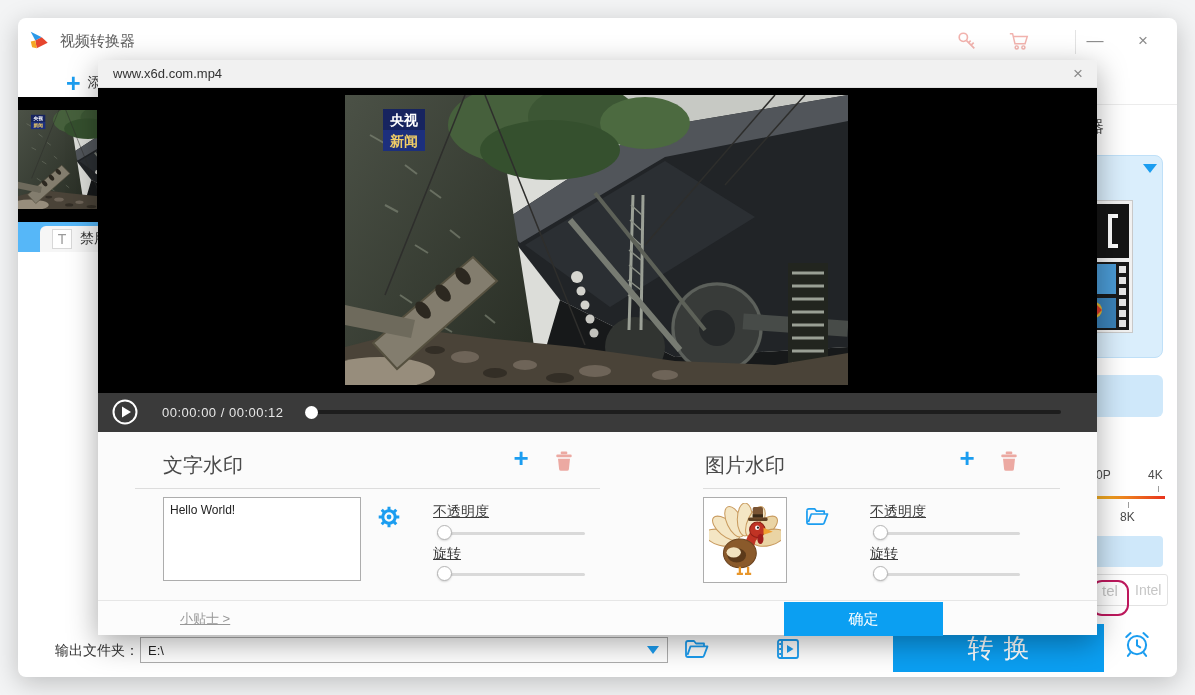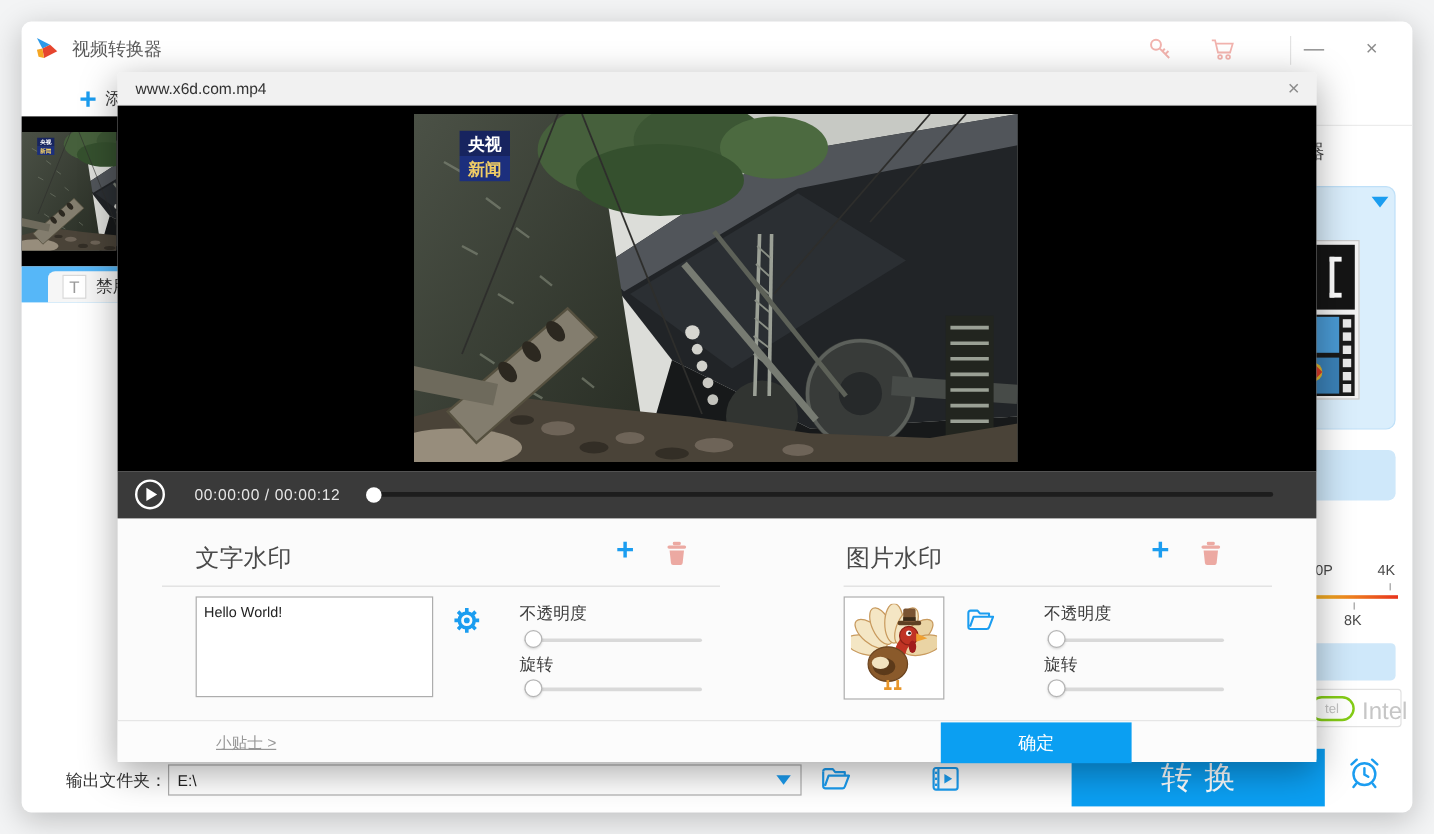--- a/index.html
+++ b/index.html
@@ -44,23 +44,23 @@
   .fmt-bracket2 { left:44px; top:10px; width:10px; height:4px; background:#fff; }
   .fmt-bracket3 { left:44px; top:40px; width:10px; height:4px; background:#fff; }
   .blue-strip2 { left:1022px; top:357px; width:123px; height:42px; background:#cfe8fa; border-radius:6px; }
   .res-label { font-size:12px; color:#4a4a4a; }
   .grad-bar { left:1022px; top:478px; width:125px; height:3px;
               background:linear-gradient(90deg,#f4de38,#f0a21f 55%,#e8331d); }
   .tick { width:1px; height:6px; background:#9d9d9d; }
   .blue-box3 { left:1022px; top:518px; width:123px; height:31px; background:#cfe8fa; border-radius:4px; }
   .intel-box { left:1022px; top:556px; width:128px; height:32px; background:#fff;
                border:1px solid #e2e2e2; border-radius:3px; cursor:pointer; }
-  .intel-circle { left:50px; top:5px; width:38px; height:21px; border:2px solid #84cc16;
-                  border-radius:11px; color:#c3c3c3; font-size:11px; line-height:18px; text-align:center; }
-  .intel-text { left:94px; top:7px; color:#c6c6c6; font-size:20px; }
+  .intel-circle { left:50px; top:5px; width:38px; height:36px; border:2px solid #be185d;
+                  border-radius:11px; color:#c3c3c3; font-size:15px; line-height:18px; text-align:center; }
+  .intel-text { left:94px; top:7px; color:#c6c6c6; font-size:14px; }
 
   
   .out-label { left:37px; top:624px; font-size:14px; color:#333; }
   .combo { left:122px; top:619px; width:528px; height:26px; background:#fff;
            border:1px solid #adadad; display:flex; align-items:center; cursor:pointer; }
   .combo-text { flex:1; font-size:13px; color:#222; padding-left:7px; }
   .combo-arrow { width:0; height:0; border-left:6px solid transparent; border-right:6px solid transparent;
                  border-top:8px solid #1b9df0; margin-right:8px; }
   .foot-icon { top:618px; width:26px; height:26px; cursor:pointer; }
   .convert-btn { left:875px; top:606px; width:211px; height:48px; background:#0b9ff2; border:none;
@@ -86,21 +86,21 @@
 
   .settings { left:0; top:372px; width:999px; height:168px; }
   .sec-header { font-size:20px; color:#4a4a4a; }
   .plus-btn { width:26px; height:26px; color:#1b9df0; font-size:26px; font-weight:bold;
               line-height:24px; text-align:center; cursor:pointer; }
   .trash-btn { width:18px; height:20px; cursor:pointer; }
   .divider { height:1px; background:#ddd; }
   .wm-textarea { left:65px; top:65px; width:198px; height:84px; border:1px solid #adadad;
                  background:#fff; font-size:12px; color:#222; padding:5px 6px; resize:none;
                  font-family:inherit; outline:none; }
-  .slider-label { font-size:14px; color:#3c3c3c; }
+  .slider-label { font-size:14px; color:#3c3c3c;text-decoration:underline; }
   .slider { height:16px; cursor:pointer; }
   .slider .track { position:absolute; left:0; top:7px; width:100%; height:3px; background:#d9d9d9; border-radius:2px; }
   .slider .handle { position:absolute; left:0; top:0; width:15px; height:15px; background:#fff;
                     border:1px solid #b5b5b5; border-radius:50%; box-shadow:0 1px 2px rgba(0,0,0,.15); }
   .img-preview { left:605px; top:65px; width:84px; height:86px; background:#fff; border:1px solid #adadad;
                  display:flex; align-items:center; justify-content:center; }
   .dlg-footer { left:0; top:540px; width:999px; height:35px; background:#fcfcfc; border-top:1px solid #e6e6e6; }
   .tips-link { left:82px; top:9px; font-size:13px; color:#979797; text-decoration:underline; cursor:pointer; }
   .btn { border:none; color:#fff; font-size:15px; font-family:inherit; cursor:pointer; }
   .btn-ok { left:686px; top:1px; width:159px; height:34px; background:#0b9ff2; }

